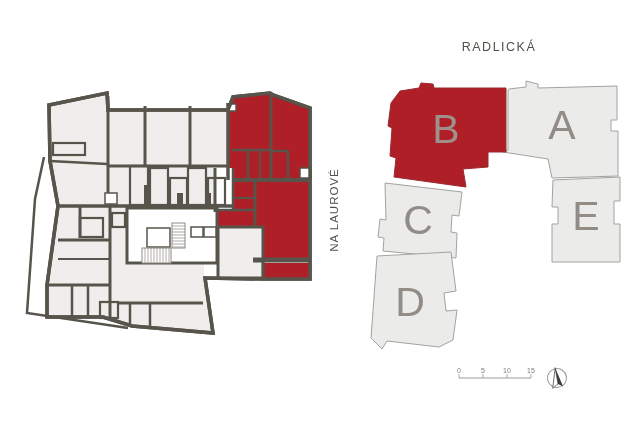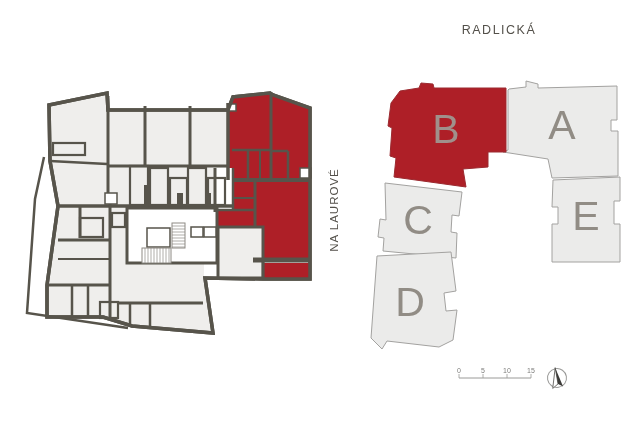--- a/index.html
+++ b/index.html
@@ -158,21 +158,21 @@
       <path class="scaletick" d="M459,374 V378 M483,374 V378 M507,374 V378 M531,374 V378"></path>
     </g>
 
     <g transform="rotate(-10 557 378)">
       <circle class="compass-circle" cx="557" cy="378" r="9.5"></circle>
       <path class="needle-open" d="M557,367.5 L551,387.5 L557,384 Z"></path>
       <path class="needle-fill" d="M557,367.5 L561.5,387.5 L557,384 Z"></path>
     </g>
   </svg>
 
-  <div class="overlay street-label" style="left:499px;top:30px;">RADLICKÁ</div>
+  <div class="overlay street-label" style="left:499px;top:47px;">RADLICKÁ</div>
 
   <div class="overlay street-label vertical" style="left:334px;top:210px;">NA LAUROVÉ</div>
 
   <div class="overlay building-letter" style="left:562px;top:125px;">A</div>
   <div class="overlay building-letter hl" style="left:446px;top:129px;">B</div>
   <div class="overlay building-letter" style="left:418px;top:220px;">C</div>
   <div class="overlay building-letter" style="left:410px;top:302px;">D</div>
   <div class="overlay building-letter" style="left:586px;top:216px;">E</div>
 
   <div class="overlay scale-num" style="left:459px;top:370px;">0</div>

